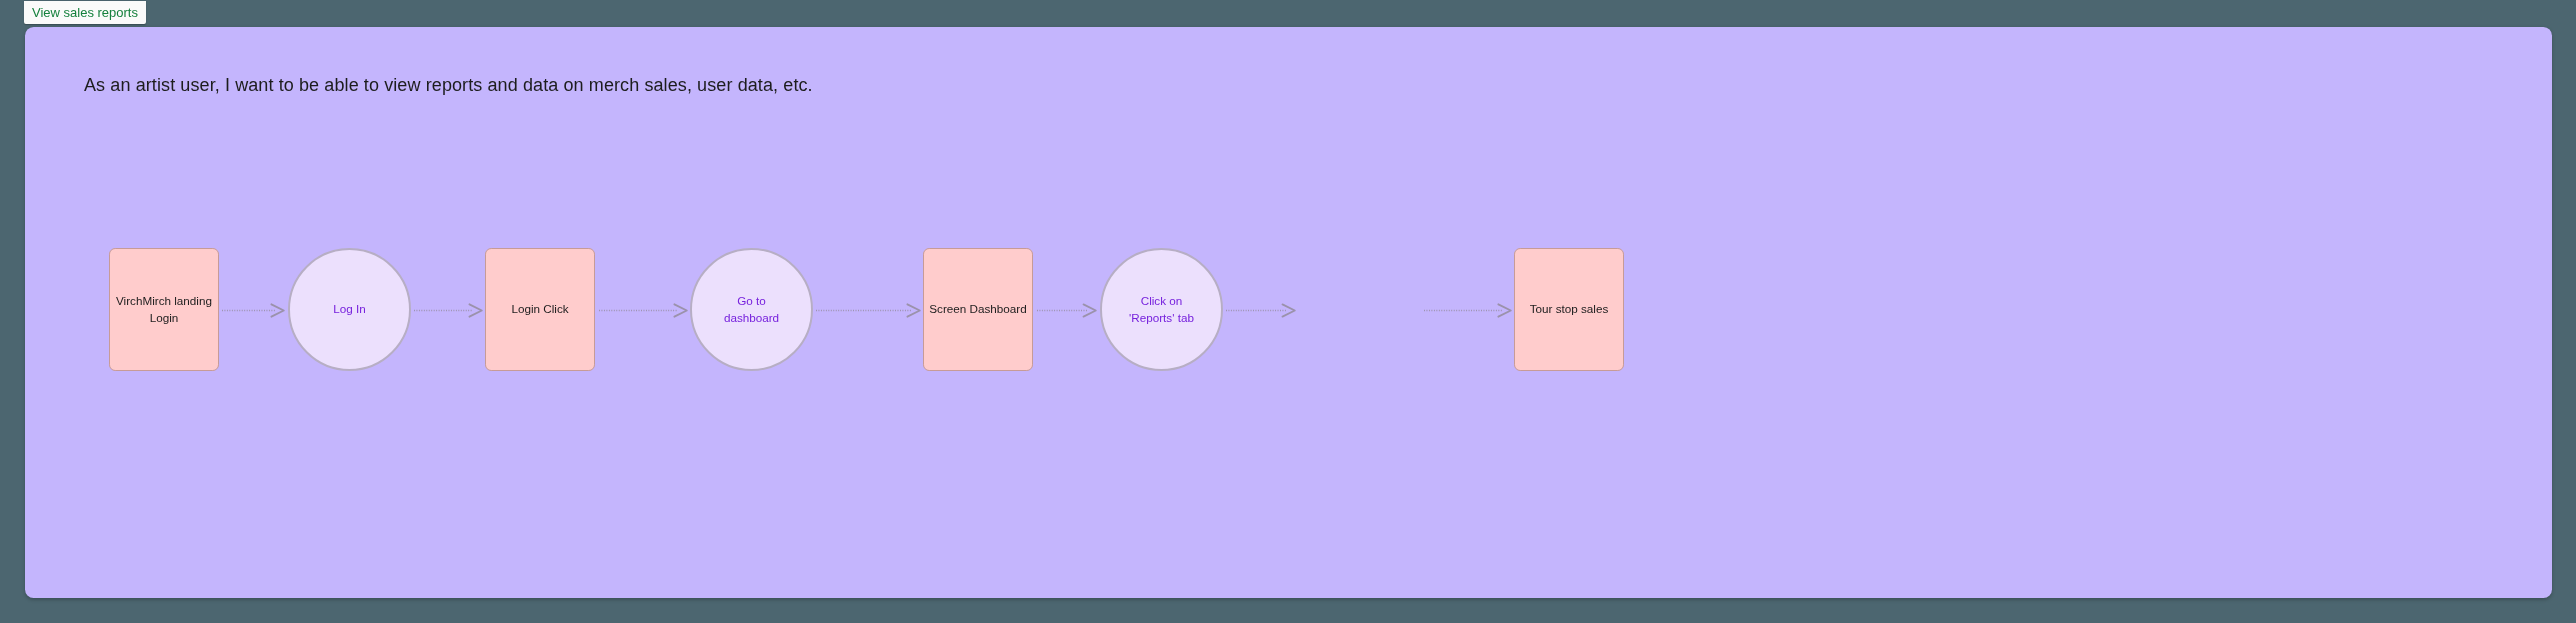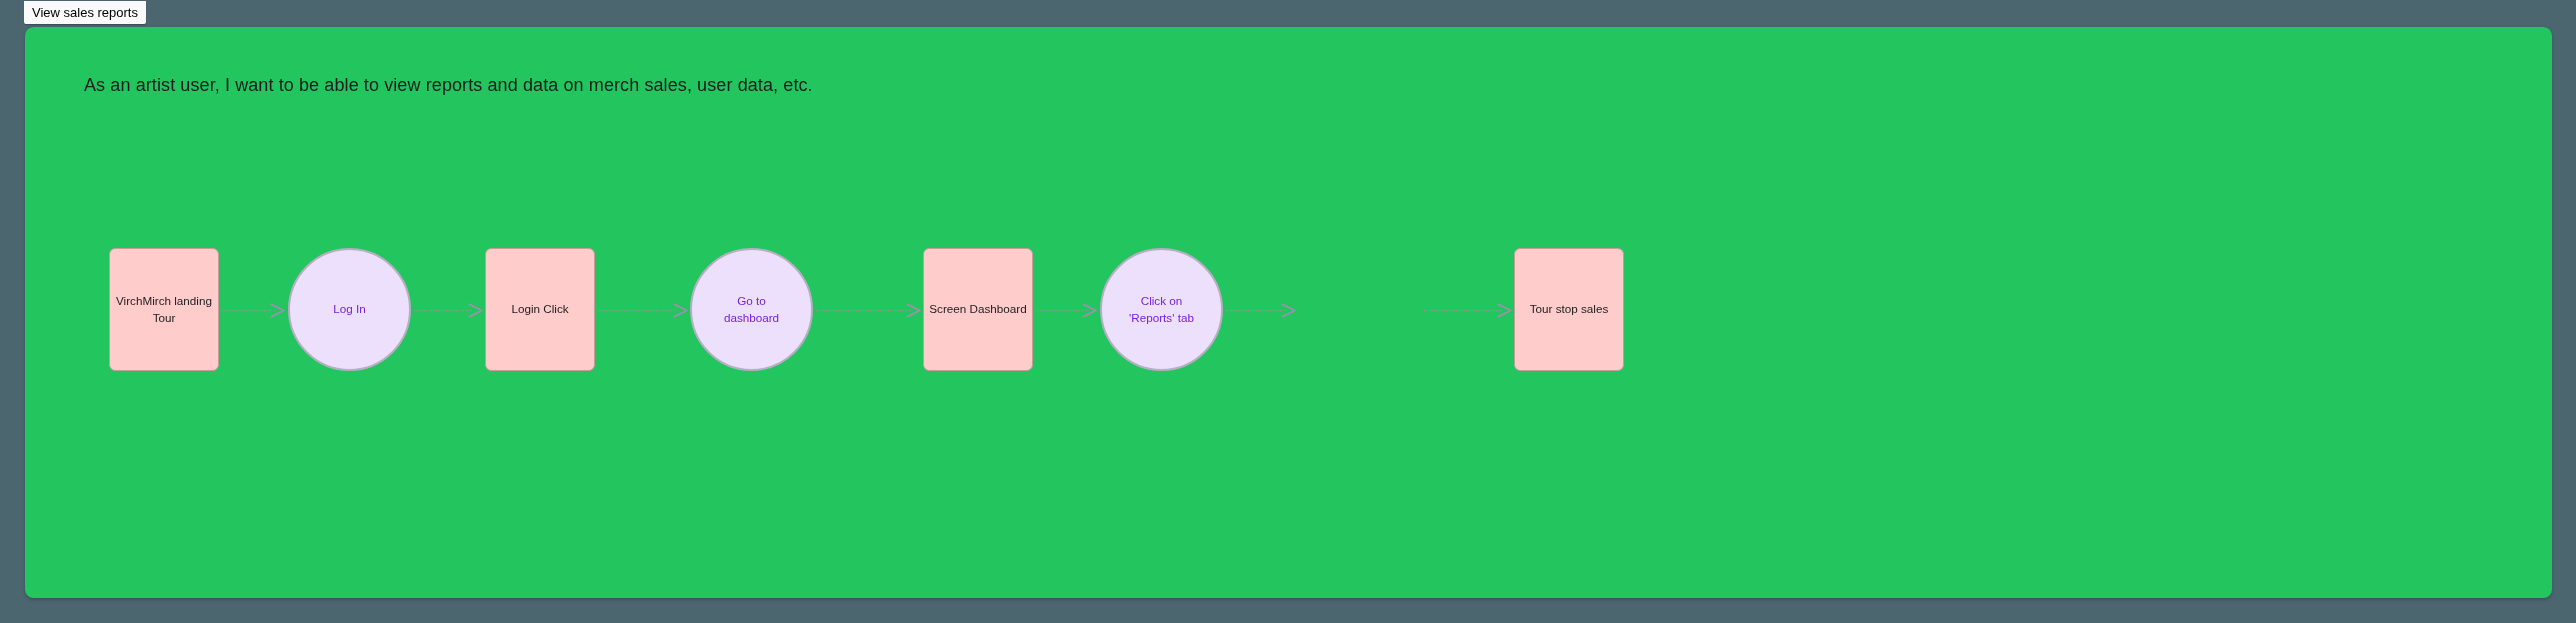--- a/index.html
+++ b/index.html
@@ -26,36 +26,36 @@
   .tab {
     position: absolute;
     left: 24px;
     top: 0.6px;
     height: 23.4px;
     box-sizing: border-box;
     padding: 0 8px;
     display: flex;
     align-items: center;
     background: #fafafa;
-    color: #000000;
+    color: #15803d;
     font-size: 13px;
     line-height: 1;
     border-radius: 0 0 1.9px 1.9px;
     box-shadow: 0 0.6px 1.2px rgba(0,0,0,0.25);
     white-space: nowrap;
   }
 
   
   #canvas {
     position: absolute;
     left: 25px;
     top: 27px;
     width: 2527px;
     height: 571px;
-    background: #22c55e;
+    background: #c4b5fd;
     border-radius: 8.6px;
     box-shadow: 0 1.2px 3.7px rgba(0,0,0,0.22);
     overflow: hidden;
   }
 
   #story-title {
     position: absolute;
     left: 59px;
     top: 48px;
     font-size: 18px;
@@ -170,21 +170,21 @@
         </svg>
       </div>
       <div class="edge" style="left: 1399px; width: 88px;">
         <svg width="88" height="15" viewBox="0 0 142 24">
           <line x1="0" y1="12" x2="126" y2="12" stroke="#9b92ab" stroke-width="2.5" stroke-dasharray="1.5 2.5"></line>
           <path d="M 120 2 L 140 12 L 120 22" fill="none" stroke="#9b92ab" stroke-width="3" stroke-linecap="round" stroke-linejoin="round"></path>
         </svg>
       </div>
       <div class="node rect" style="left: 84px;">
         <span class="node-label">VirchMirch landing
-Tour</span>
+Login</span>
       </div>
       <div class="node circle" style="left: 263px;">
         <span class="node-label">Log In</span>
       </div>
       <div class="node rect" style="left: 460px;">
         <span class="node-label">Login Click</span>
       </div>
       <div class="node circle" style="left: 665px;">
         <span class="node-label">Go to
 dashboard</span>

